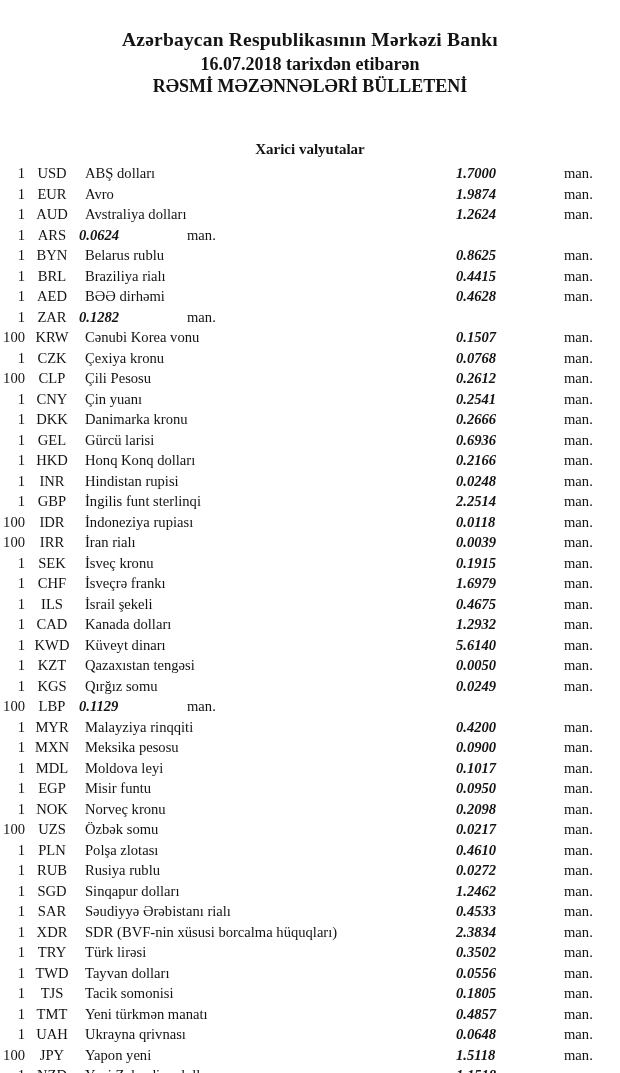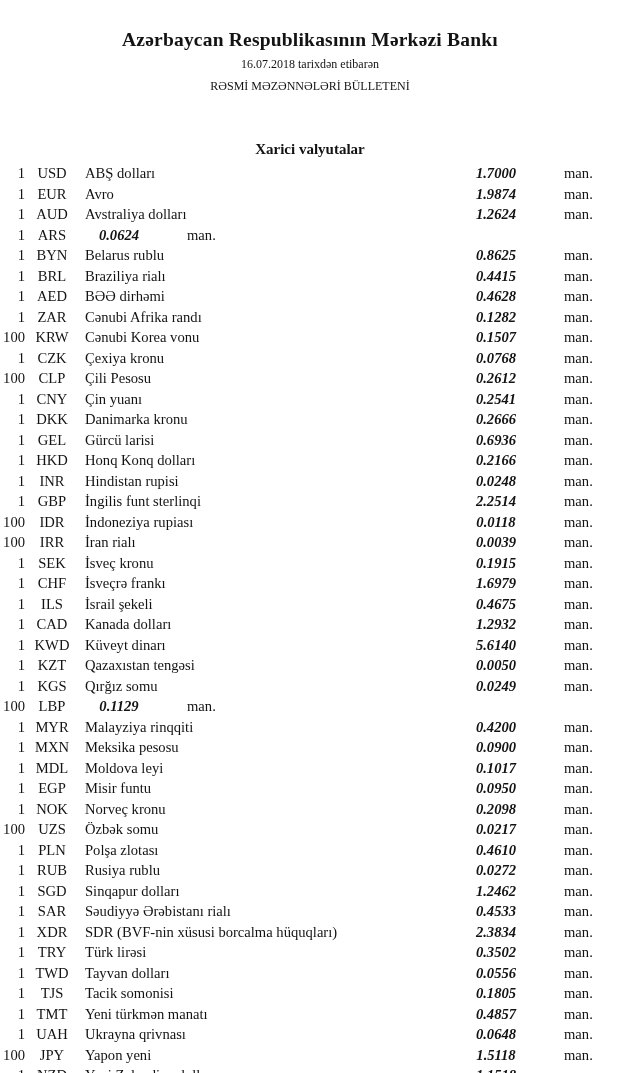--- a/index.html
+++ b/index.html
@@ -16,43 +16,43 @@
   }
   .page-header { text-align: center; }
   .bank-title {
     padding-top: 27px;
     font-size: 19.5px;
     font-weight: bold;
     line-height: 26px;
     letter-spacing: 0.2px;
   }
   .header-line {
-    font-size: 12px;
-    font-weight: normal;
+    font-size: 18px;
+    font-weight: bold;
     line-height: 22px;
   }
   .section-title {
     text-align: center;
     font-weight: bold;
     font-size: 15px;
     line-height: 16px;
     margin-top: 44px;
   }
   .rates-table { margin-top: 6px; }
   .row {
     display: flex;
     height: 20.5px;
     line-height: 20.5px;
     font-size: 14.6px;
     white-space: nowrap;
   }
   .qty  { flex: none; width: 25px; text-align: right; }
   .code { flex: none; width: 54px; text-align: center; }
   .name { flex: 1; padding-left: 6px; overflow: hidden; }
-  .rate { flex: none; width: 80px; text-align: center; font-weight: bold; font-style: italic; }
+  .rate { flex: none; width: 80px; text-align: left; font-weight: bold; font-style: italic; }
   .man  { flex: none; width: 84px; padding-left: 28px; box-sizing: border-box; }
 </style>
 </head>
 <body>
 
 <div class="page-header">
   <div class="bank-title">Azərbaycan Respublikasının Mərkəzi Bankı</div>
   <div class="header-line">16.07.2018 tarixdən etibarən</div>
   <div class="header-line">RƏSMİ MƏZƏNNƏLƏRİ BÜLLETENİ</div>
 </div>
@@ -104,21 +104,20 @@
     <div class="row">
       <span class="qty">1</span>
       <span class="code">AED</span>
       <span class="name">BƏƏ dirhəmi</span>
       <span class="rate">0.4628</span>
       <span class="man">man.</span>
     </div>
     <div class="row">
       <span class="qty">1</span>
       <span class="code">ZAR</span>
-      <span class="name">Cənubi Afrika randı</span>
       <span class="rate">0.1282</span>
       <span class="man">man.</span>
     </div>
     <div class="row">
       <span class="qty">100</span>
       <span class="code">KRW</span>
       <span class="name">Cənubi Korea vonu</span>
       <span class="rate">0.1507</span>
       <span class="man">man.</span>
     </div>

